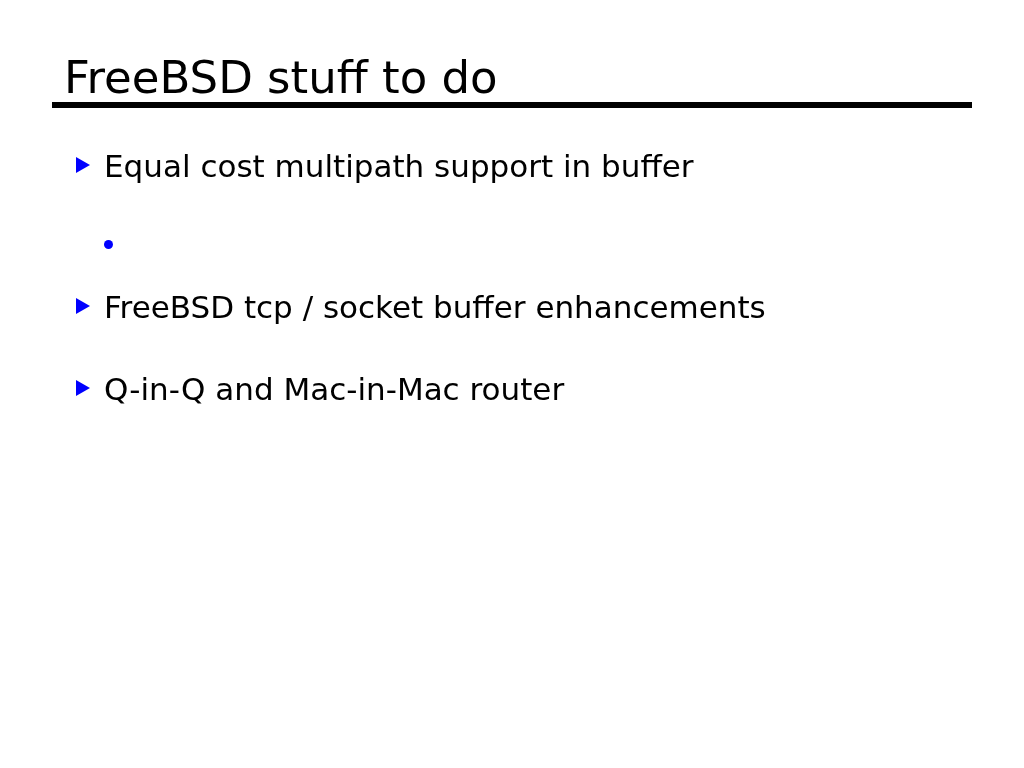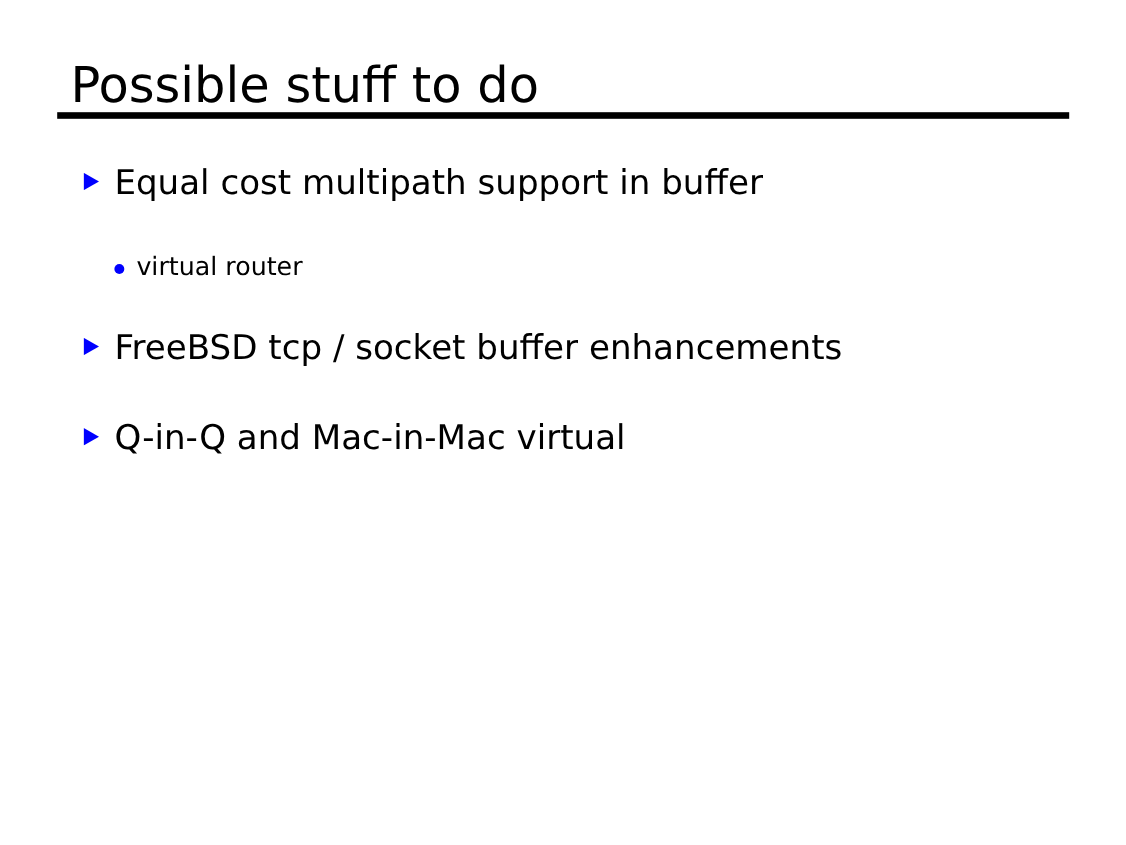--- a/index.html
+++ b/index.html
@@ -101,53 +101,52 @@
     line-height: 30px;
     color: #000000;
     white-space: nowrap;
   }
 </style>
 </head>
 <body>
 
 <div class="slide">
 
-  <div class="slide-title">Possible stuff to do</div>
+  <div class="slide-title">FreeBSD stuff to do</div>
 
   <div class="title-rule"></div>
 
   <div class="body-list">
 
     <div class="bullet-row bullet-l1">
       <span class="marker-tri">
         <svg width="14" height="16" viewBox="0 0 14 16" xmlns="http://www.w3.org/2000/svg">
           <polygon points="0,0 14,8 0,16" fill="#0000ff"></polygon>
         </svg>
       </span>
       <span class="bullet-text-l1">Equal cost multipath support in buffer</span>
     </div>
 
 
     <div class="bullet-row bullet-l2">
       <span class="marker-dot"></span>
-      <span class="bullet-text-l2">virtual router</span>
     </div>
 
     <div class="bullet-row bullet-l1">
       <span class="marker-tri">
         <svg width="14" height="16" viewBox="0 0 14 16" xmlns="http://www.w3.org/2000/svg">
           <polygon points="0,0 14,8 0,16" fill="#0000ff"></polygon>
         </svg>
       </span>
       <span class="bullet-text-l1">FreeBSD tcp / socket buffer enhancements</span>
     </div>
 
     <div class="bullet-row bullet-l1">
       <span class="marker-tri">
         <svg width="14" height="16" viewBox="0 0 14 16" xmlns="http://www.w3.org/2000/svg">
           <polygon points="0,0 14,8 0,16" fill="#0000ff"></polygon>
         </svg>
       </span>
-      <span class="bullet-text-l1">Q-in-Q and Mac-in-Mac virtual</span>
+      <span class="bullet-text-l1">Q-in-Q and Mac-in-Mac router</span>
     </div>
 
   </div>
 </div>
 
 </body></html>

